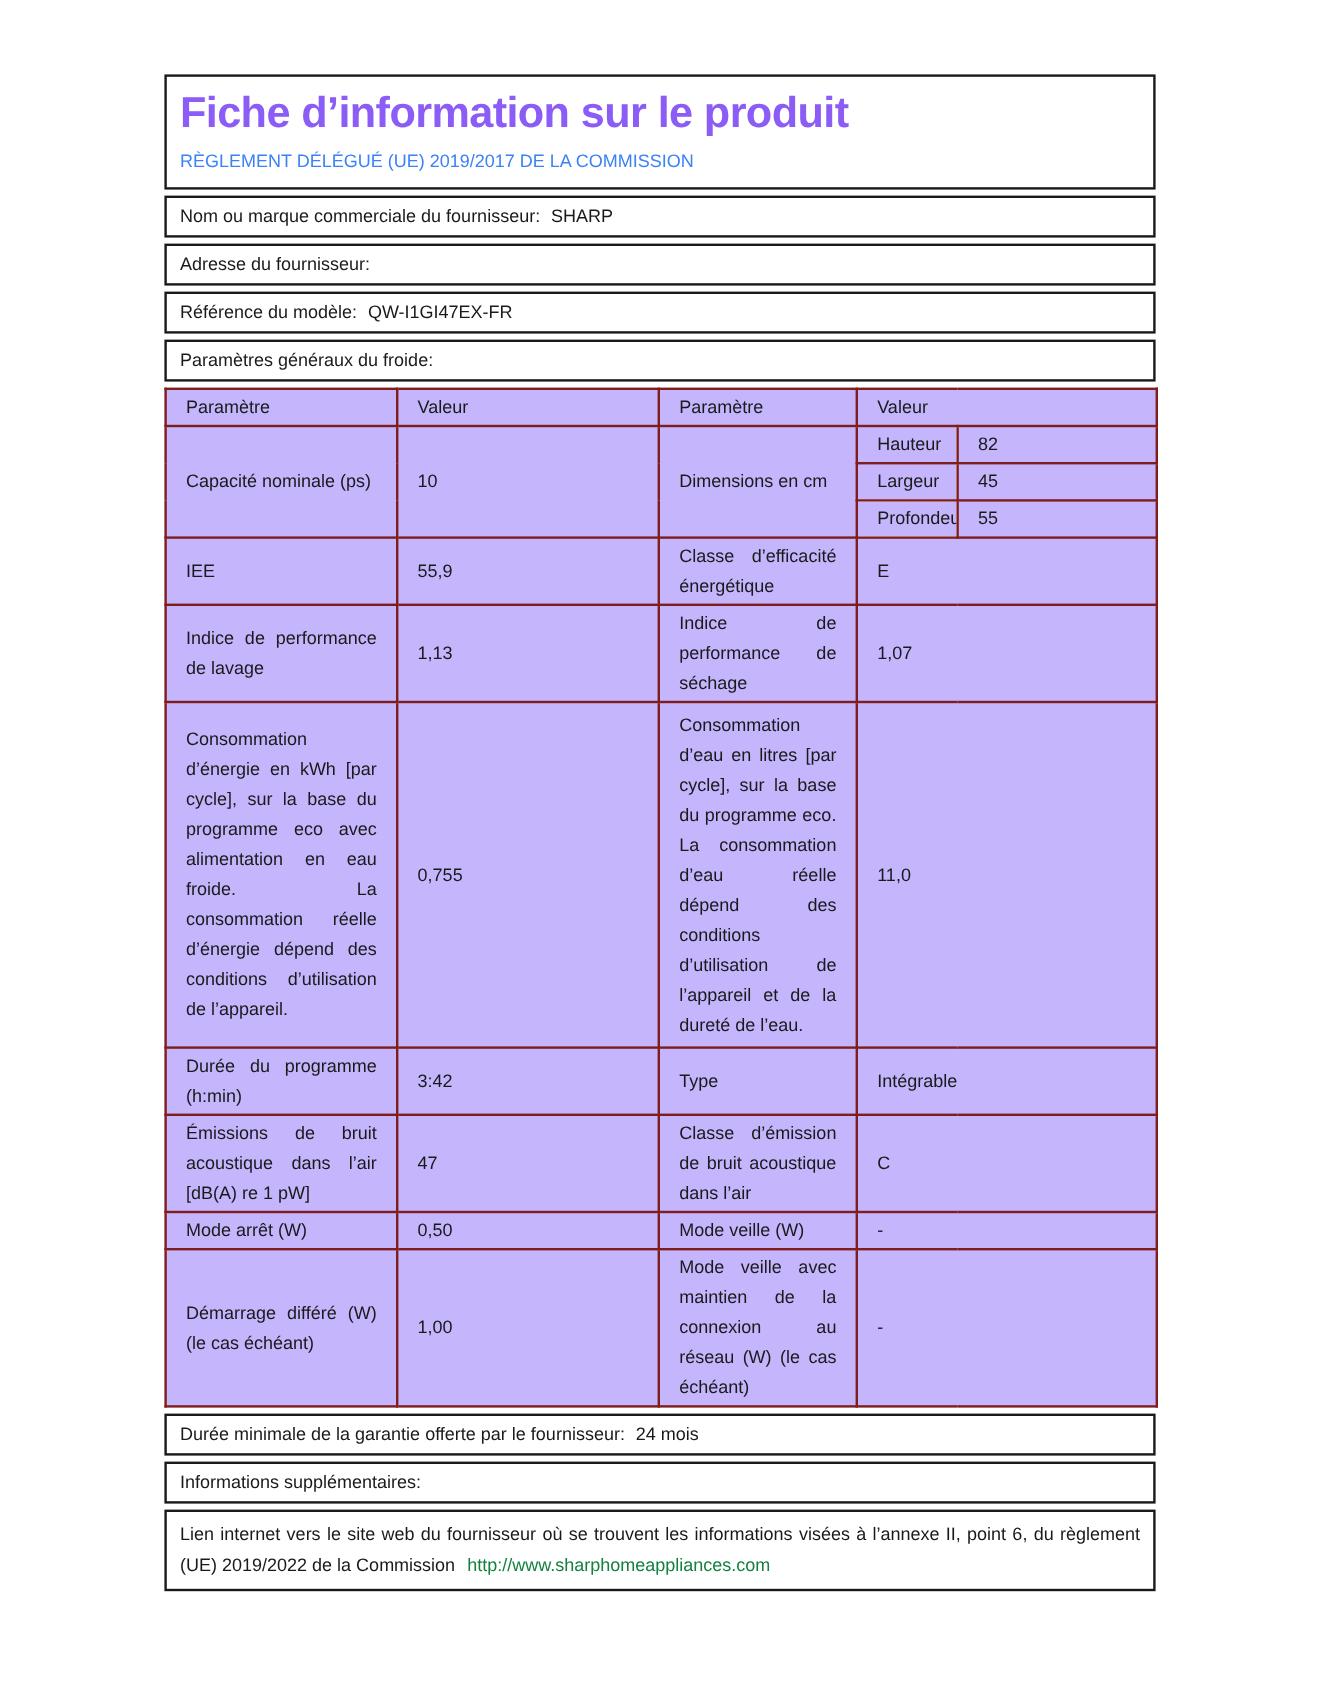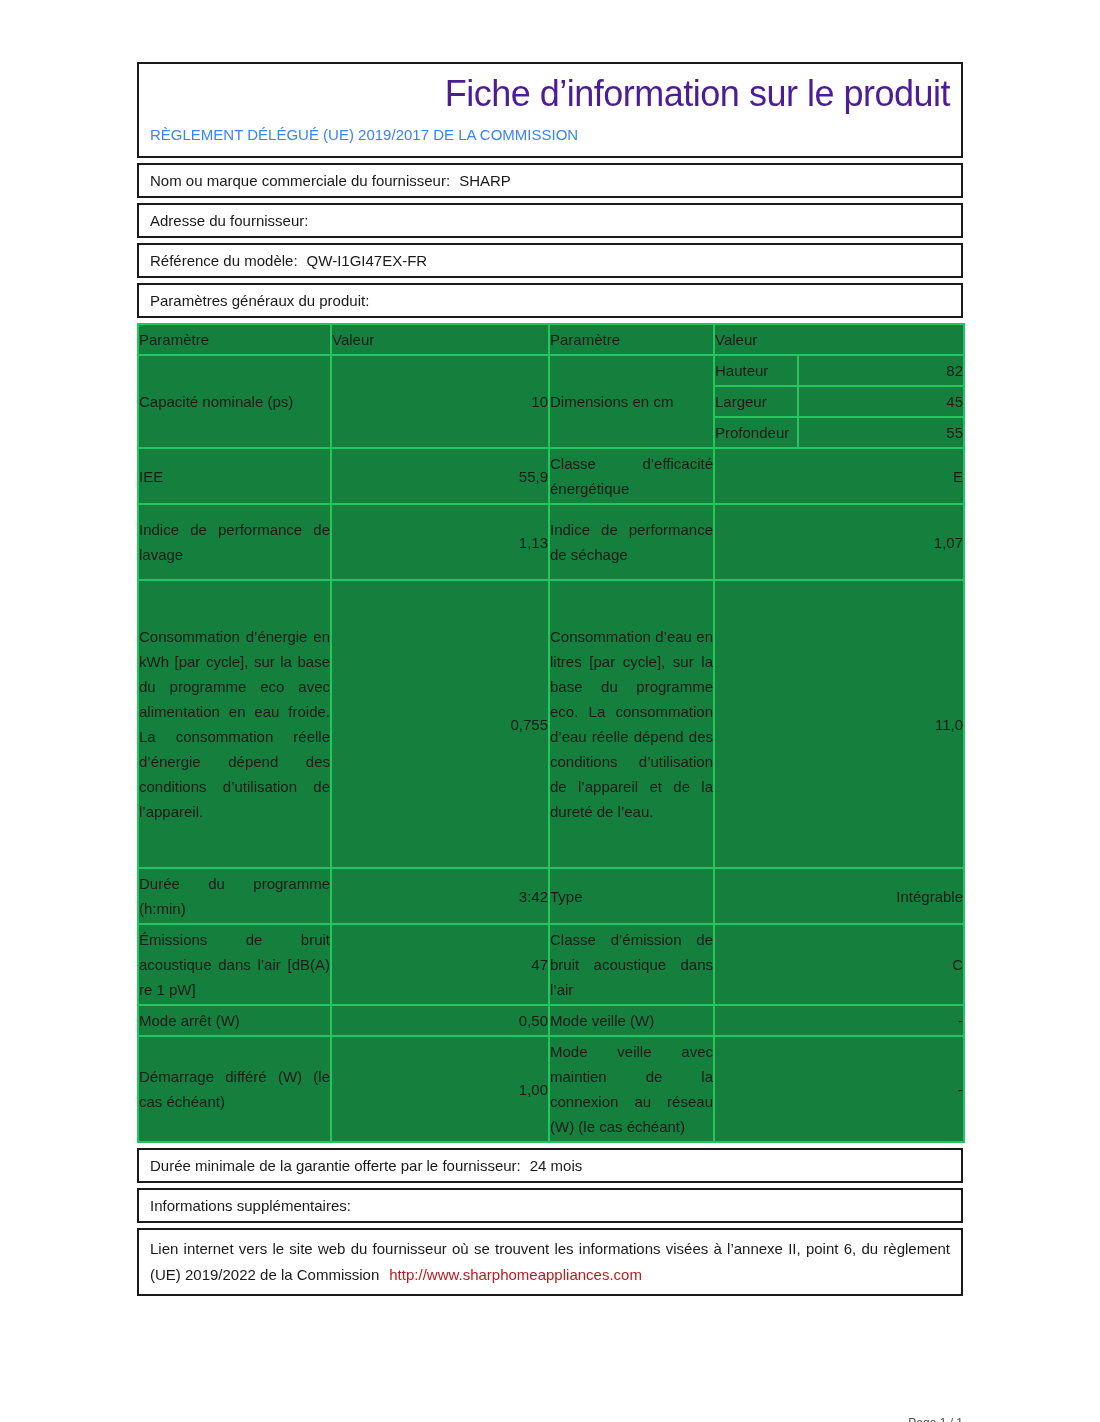--- a/index.html
+++ b/index.html
@@ -27,71 +27,70 @@
     margin-bottom: 5px;
     padding: 6px 11px;
     font-size: 15px;
     line-height: 19px;
     background: #ffffff;
   }
   .title-box {
     padding: 8px 11px 12px 11px;
   }
   .doc-title {
-    color: #4c1d95;
+    color: #8b5cf6;
     font-size: 36px;
     line-height: 44px;
-    font-weight: normal;
+    font-weight: bold;
     letter-spacing: -0.5px;
-    text-align: right;
   }
   .doc-subtitle {
     font-size: 15px;
     margin-top: 9px;
     color: #3b82f6;
   }
   .row-line { display: flex; align-items: center; min-height: 19px; }
   .lbl { font-weight: normal; white-space: nowrap; }
   .val-inline { margin-left: 9px; }
 
   table.params {
     border-collapse: collapse;
     table-layout: fixed;
     width: 826px;
     margin-bottom: 5px;
   }
   table.params td {
-    border: 2px solid #22c55e;
+    border: 2px solid #7f1d1d;
     font-size: 15px;
     line-height: 25px;
     vertical-align: middle;
-    padding: 2px 0;
+    padding: 2px 16px;
     box-sizing: border-box;
-    background: #15803d;
+    background: #c4b5fd;
   }
   td.hdr-param { text-align: left; }
   td.hdr-val   { }
   td.param     { text-align: justify; }
-  td.val       { text-align: right; }
+  td.val       { text-align: left; }
   td.dim-label {
     text-align: left;
     white-space: nowrap;
     overflow: hidden;
     padding-right: 0;
   }
   tr.h30  { height: 30px; }
   tr.h54  { height: 54px; }
   tr.h76  { height: 76px; }
   tr.h252 { height: 288px; }
   tr.h78  { height: 78px; }
   tr.h28  { height: 28px; }
   tr.h100 { height: 100px; }
 
   .link-box { line-height: 26px; text-align: justify; }
-  .link-url { margin-left: 10px; color: #b91c1c; text-decoration: none; margin-top: 24px; }
+  .link-url { margin-left: 10px; color: #15803d; text-decoration: none; margin-top: 24px; }
 
   .page-footer {
     margin-top: 120px;
     text-align: right;
     font-size: 12px;
     color: #4d4d4d;
   }
 </style>
 </head>
 <body>
@@ -118,21 +117,21 @@
 
   <div class="doc-box">
     <div class="row-line">
       <span class="lbl">Référence du modèle:</span>
       <span class="val-inline">QW-I1GI47EX-FR</span>
     </div>
   </div>
 
   <div class="doc-box">
     <div class="row-line">
-      <span class="lbl">Paramètres généraux du produit:</span>
+      <span class="lbl">Paramètres généraux du froide:</span>
     </div>
   </div>
 
   <table class="params">
     <colgroup>
       <col style="width:193px">
       <col style="width:218px">
       <col style="width:165px">
       <col style="width:84px">
       <col style="width:166px">

